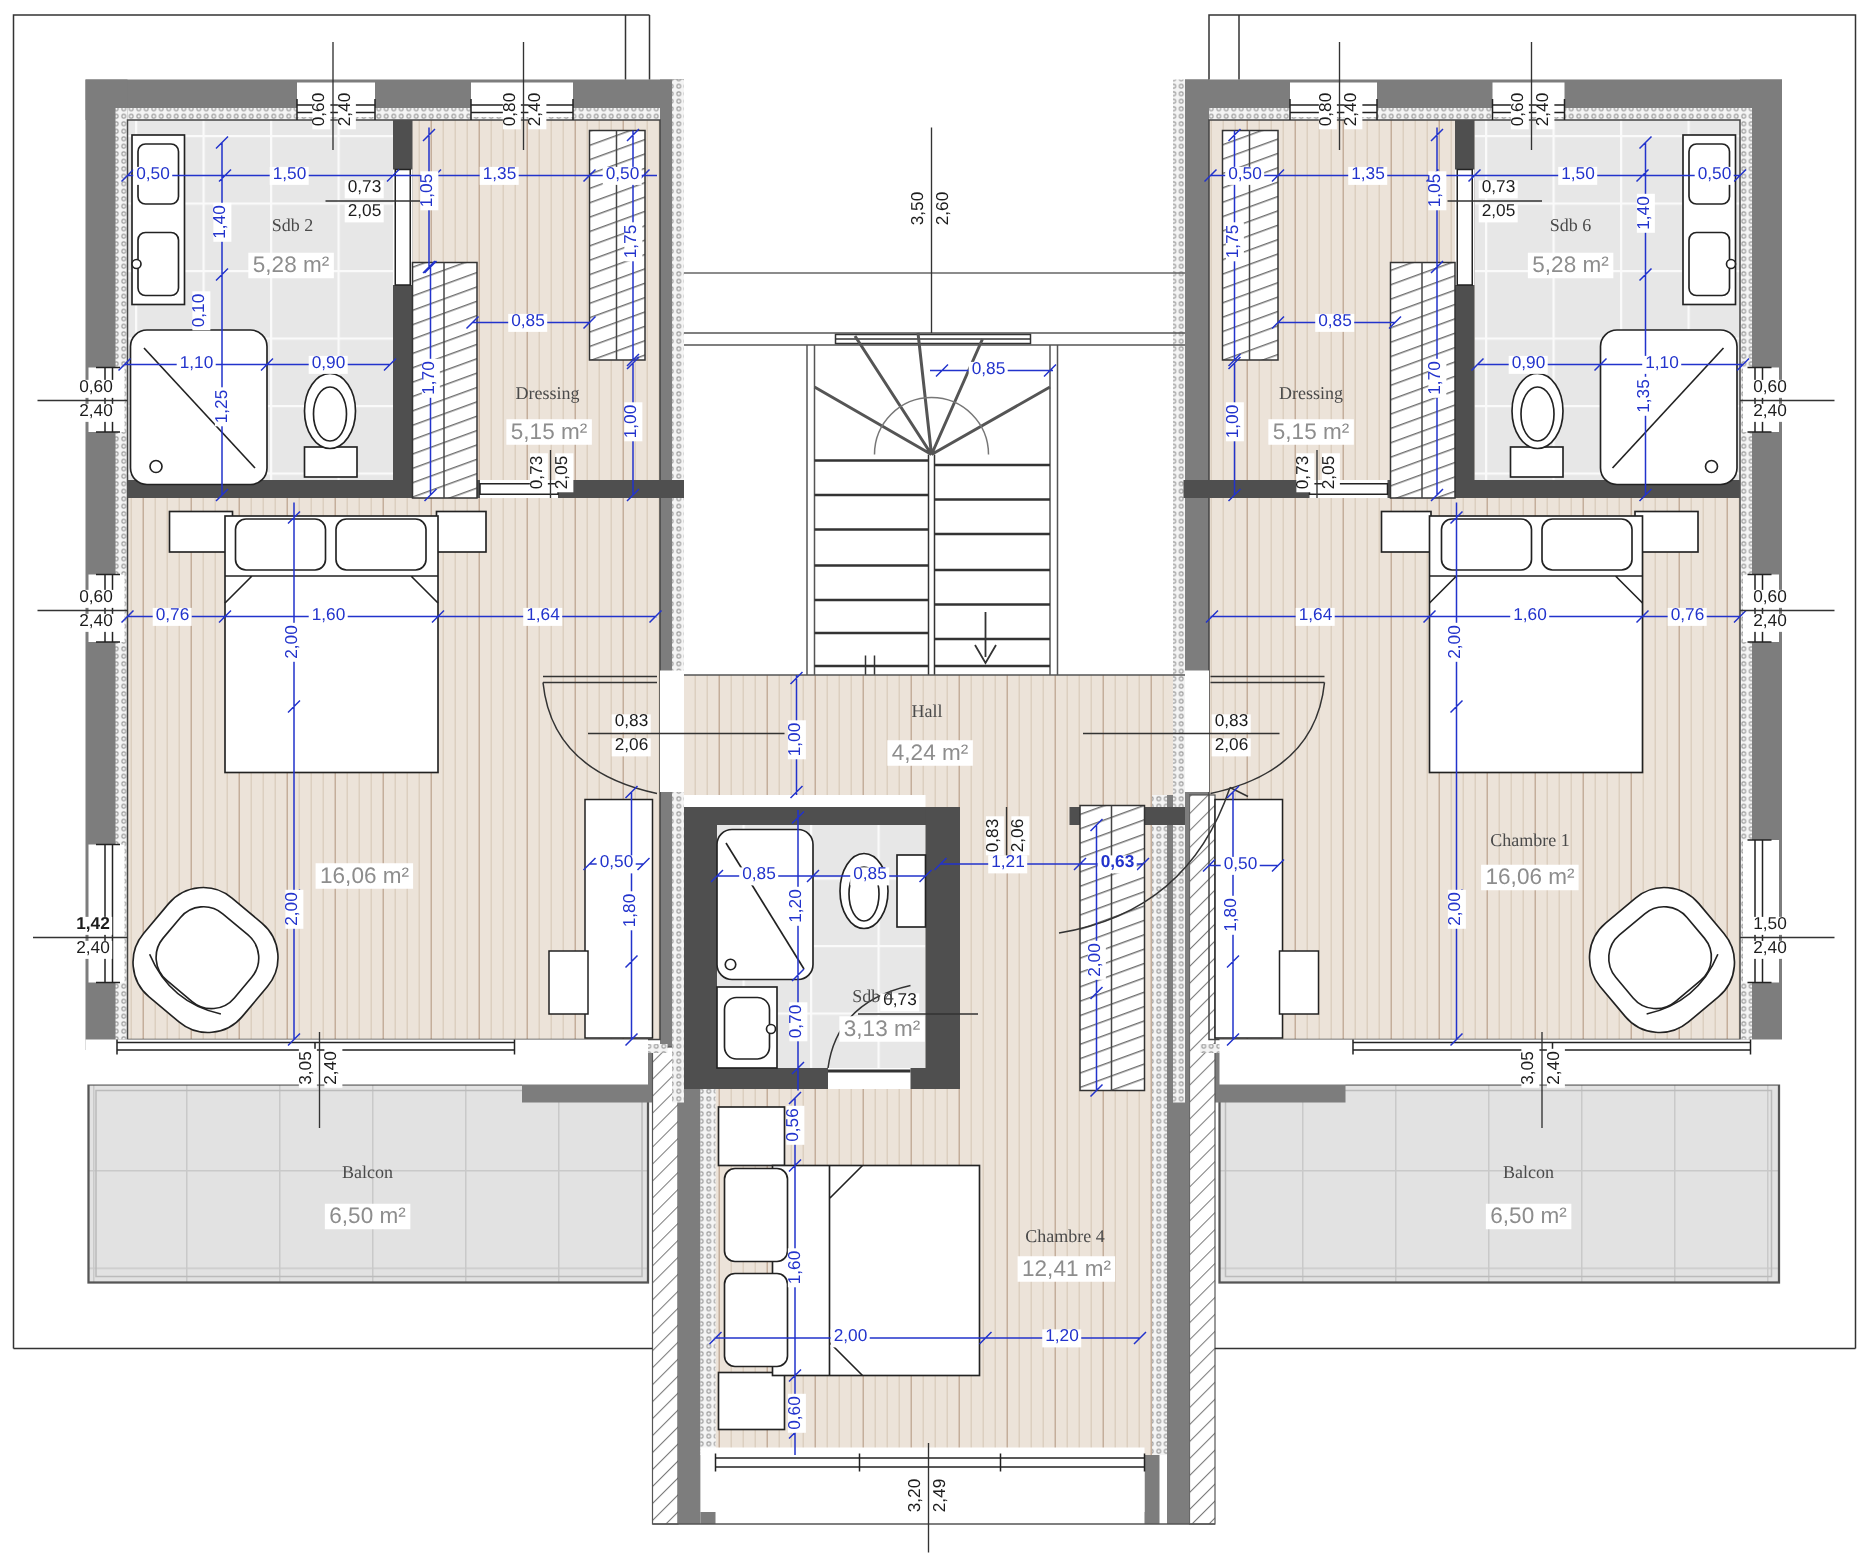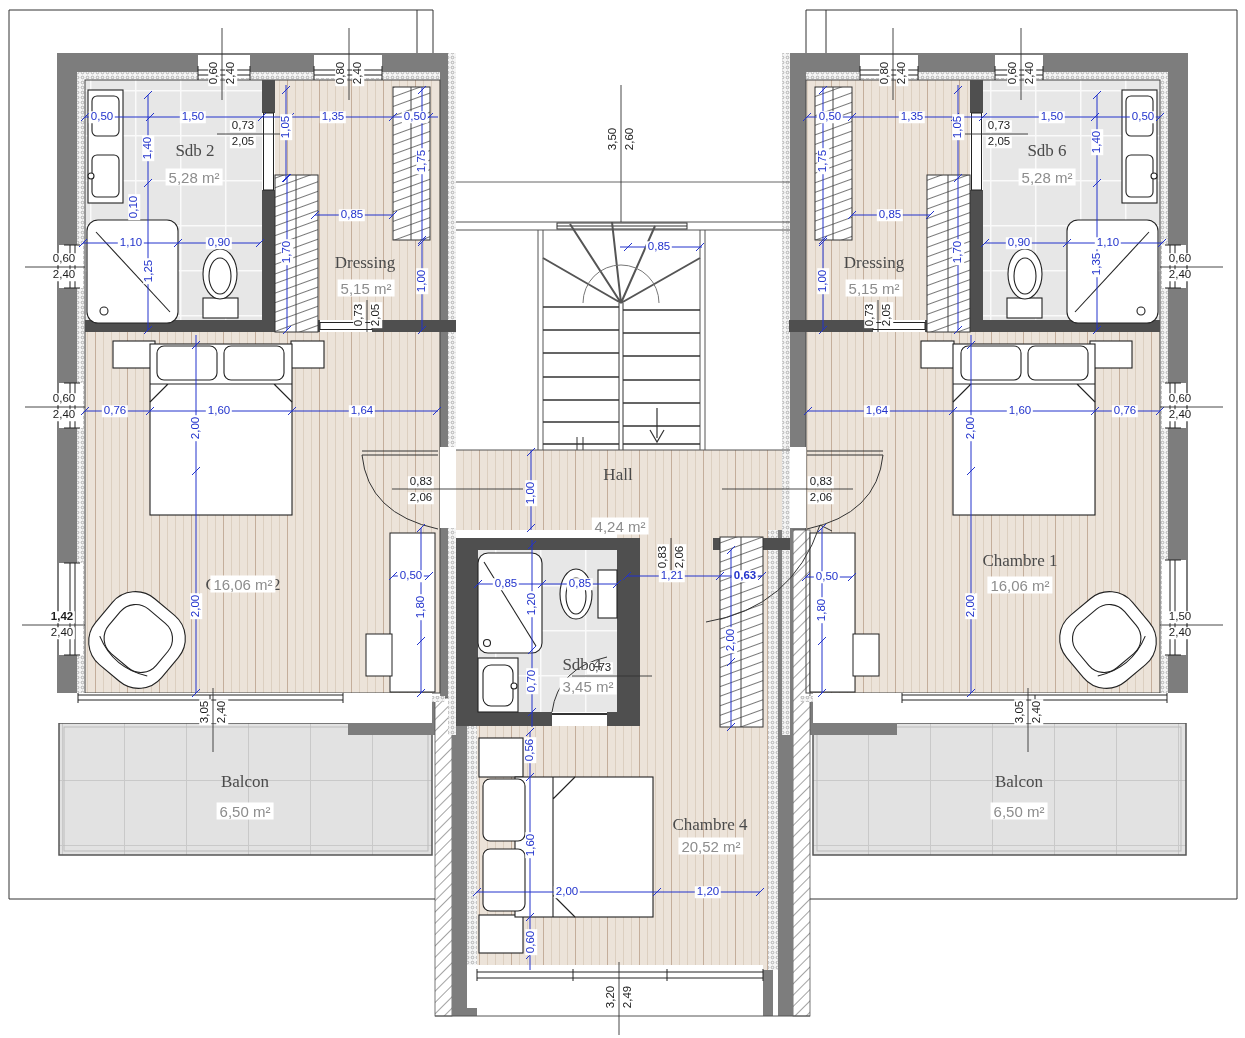--- a/index.html
+++ b/index.html
@@ -5,21 +5,21 @@
   html,body{margin:0;padding:0;background:#fff;}
   #stage{position:relative;width:1245px;height:1038px;background:#fff;overflow:hidden;
          font-family:"Liberation Sans",sans-serif;}
   #stage svg{position:absolute;left:0;top:0;}
   #labels{position:absolute;left:0;top:0;width:100%;height:100%;}
   .lab{position:absolute;transform:translate(-50%,-50%);background:#fff;white-space:nowrap;
        line-height:1;padding:0 2px;}
   .lab.rot{transform:translate(-50%,-50%) rotate(-90deg);}
   .dim{color:#2233cc;font-size:11.5px;}
   .frac{color:#1c1c1c;font-size:11.5px;}
-  .rname{background:transparent;color:#4a4a4a;font-size:17px;font-family:"Liberation Serif",serif;}
+  .rname{background:transparent;color:#4a4a4a;font-size:12px;font-family:"Liberation Serif",serif;}
   .rarea{color:#8d8d8d;font-size:15px;padding:1px 3px;}
 </style>
 </head>
 <body>
 
 <div id="stage">
 <svg width="1245" height="1038" viewBox="0 0 1245 1038">
   <defs>
     <pattern id="wood" width="32" height="32" patternUnits="userSpaceOnUse">
       <rect width="32" height="32" fill="#ece3d9"></rect>
@@ -417,23 +417,23 @@
       <span class="lab rarea" style="left: 366px; top: 288px;">5,15 m²</span>
       <span class="lab rname" style="left: 1047px; top: 150px;">Sdb 6</span>
       <span class="lab rarea" style="left: 1047px; top: 177px;">5,28 m²</span>
       <span class="lab rname" style="left: 874px; top: 262px;">Dressing</span>
       <span class="lab rarea" style="left: 874px; top: 288px;">5,15 m²</span>
       <span class="lab rname" style="left: 243px; top: 584px;">Chambre 2</span>
       <span class="lab rarea" style="left: 243px; top: 584px;">16,06 m²</span>
       <span class="lab rname" style="left: 1020px; top: 560px;">Chambre 1</span>
       <span class="lab rarea" style="left: 1020px; top: 585px;">16,06 m²</span>
       <span class="lab rname" style="left: 618px; top: 474px;">Hall</span>
-      <span class="lab rarea" style="left: 620px; top: 526px;">4,24 m²</span>
+      <span class="lab rarea" style="left: 620px; top: 502px;">4,24 m²</span>
       <span class="lab rname" style="left: 582px; top: 664px;">Sdb 4</span>
-      <span class="lab rarea" style="left: 588px; top: 686px;">3,45 m²</span>
+      <span class="lab rarea" style="left: 588px; top: 686px;">3,13 m²</span>
       <span class="lab rname" style="left: 710px; top: 824px;">Chambre 4</span>
-      <span class="lab rarea" style="left: 711px; top: 846px;">20,52 m²</span>
+      <span class="lab rarea" style="left: 711px; top: 846px;">12,41 m²</span>
       <span class="lab rname" style="left: 245px; top: 781px;">Balcon</span>
       <span class="lab rarea" style="left: 245px; top: 811px;">6,50 m²</span>
       <span class="lab rname" style="left: 1019px; top: 781px;">Balcon</span>
       <span class="lab rarea" style="left: 1019px; top: 811px;">6,50 m²</span>
     </div>
   </div>
 
 </body></html>

